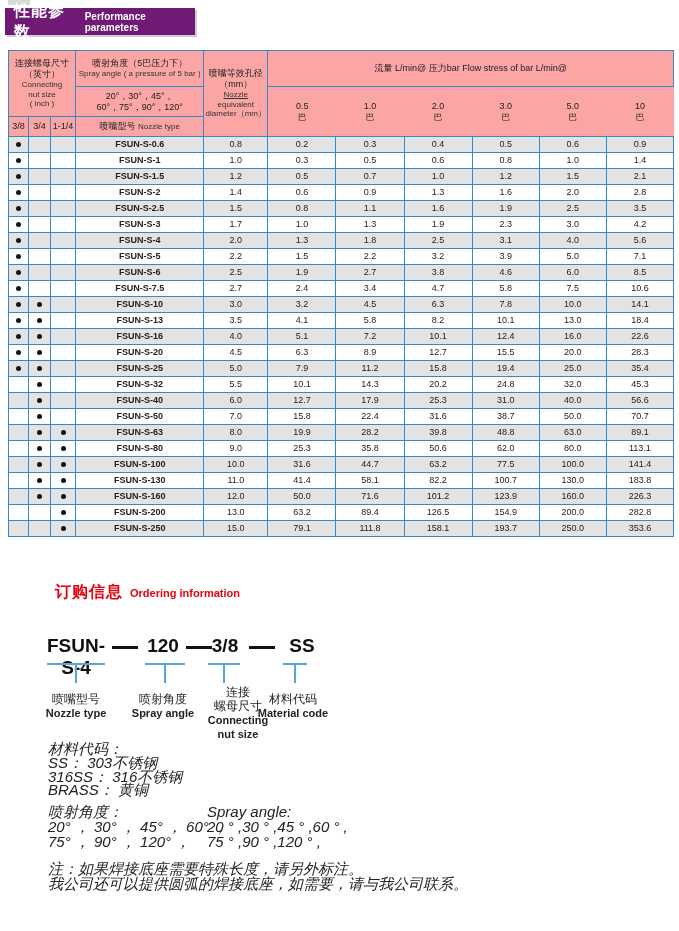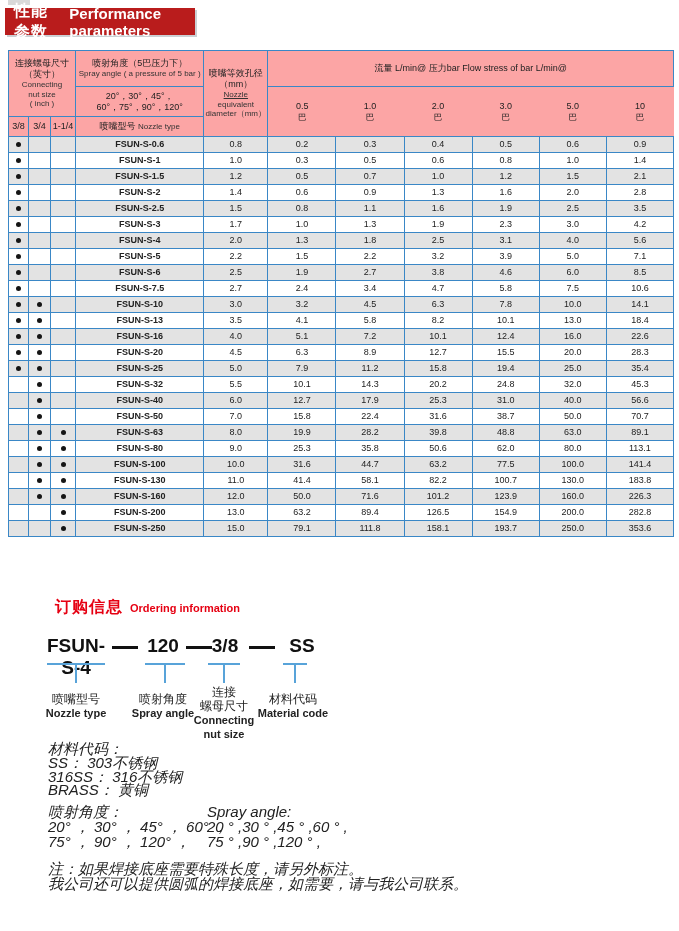--- a/index.html
+++ b/index.html
@@ -3,62 +3,62 @@
 <meta charset="utf-8">
 <style>
   html,body{margin:0;padding:0;background:#fff;}
   .page{position:relative;width:679px;height:931px;background:#ffffff;overflow:hidden;
         font-family:"Liberation Sans",sans-serif;color:#1a1a1a;}
 
   
   .artifact{position:absolute;left:8px;top:0;width:22px;height:5px;background:#d9d9d9;}
 
   
-  .title-bar{position:absolute;left:5px;top:8px;width:190px;height:27px;background:#b91c1c;
+  .title-bar{position:absolute;left:5px;top:8px;width:190px;height:27px;background:#701a75;
              color:#fff;display:flex;align-items:center;gap:7px;padding-left:9px;box-sizing:border-box;
              box-shadow:2px 2px 0 rgba(140,150,160,.45);}
   .title-bar .cn{font-size:16px;font-weight:bold;letter-spacing:1px;}
-  .title-bar .en{font-size:15px;font-weight:bold;}
+  .title-bar .en{font-size:10px;font-weight:bold;}
 
   
   table.perf{position:absolute;left:8px;top:50px;width:666px;border-collapse:collapse;
              table-layout:fixed;font-size:9px;color:#222;}
   .perf th,.perf td{border:1px solid #3a87c6;padding:0;text-align:center;vertical-align:middle;
                     font-weight:normal;line-height:1.2;overflow:hidden;}
   .perf thead th{background:#fca5a5;}
   .perf .cnl{font-size:9px;}
   .perf .enl{font-size:8px;color:#333;}
   .perf .gap{text-decoration:underline;}
   .perf th.press{border-left:none;border-right:none;}
   .perf th.press .u{font-size:8.5px;}
   .perf tbody tr{height:16px;}
   .perf tbody tr.odd td{background:#e3e3e3;}
   .perf tbody tr.even td{background:#ffffff;}
   .perf td.model{font-weight:bold;font-size:9px;}
   .perf td.num{font-size:9px;}
   .dot{display:inline-block;width:5px;height:5px;border-radius:50%;background:#151515;vertical-align:middle;}
 
   
-  .order-title{position:absolute;left:55px;top:597px;color:#e60012;display:flex;align-items:baseline;gap:7px;}
+  .order-title{position:absolute;left:55px;top:582px;color:#e60012;display:flex;align-items:baseline;gap:7px;}
   .order-title .cn{font-size:16px;font-weight:bold;letter-spacing:1px;}
   .order-title .en{font-size:11px;font-weight:bold;}
 
   .code{position:absolute;top:635px;font-size:19px;font-weight:bold;color:#111;text-align:center;letter-spacing:0;}
   .code1{left:40px;width:72px;} .code2{left:140px;width:46px;} .code3{left:203px;width:44px;} .code4{left:280px;width:44px;}
   .dash{position:absolute;top:646px;height:3px;background:#111;width:26px;}
   .dash1{left:112px;} .dash2{left:186px;} .dash3{left:249px;}
 
   .tee{position:absolute;top:663px;border-top:2px solid #58a3d9;}
   .tee::after{content:"";position:absolute;left:50%;top:0;margin-left:-1px;width:2px;height:18px;background:#58a3d9;}
   .tee1{left:47px;width:58px;} .tee2{left:145px;width:40px;} .tee3{left:208px;width:32px;} .tee4{left:283px;width:24px;}
 
   .olabel{position:absolute;width:100px;text-align:center;color:#222;}
   .olabel .cn{font-size:12px;line-height:14px;}
   .olabel .en{font-size:11px;font-weight:bold;line-height:14px;}
-  .olabel1{left:26px;top:692px;} .olabel2{left:113px;top:692px;} .olabel3{left:174px;top:685px;} .olabel4{left:243px;top:692px;}
+  .olabel1{left:26px;top:692px;} .olabel2{left:113px;top:692px;} .olabel3{left:188px;top:685px;} .olabel4{left:243px;top:692px;}
 
   .textblock{position:absolute;font-size:15px;line-height:13.8px;color:#222;white-space:nowrap;font-style:italic;}
   .mat-cn{left:48px;top:742px;} .mat-en{left:162px;top:742px;}
   .ang-cn{left:48px;top:804px;line-height:15px;} .ang-en{left:207px;top:804px;line-height:15px;}
   .note-cn{left:48px;top:861px;line-height:15px;}
   .note-en{left:48px;top:898px;line-height:15px;color:#2b2b2b;}
 </style>
 </head>
 <body>
 

